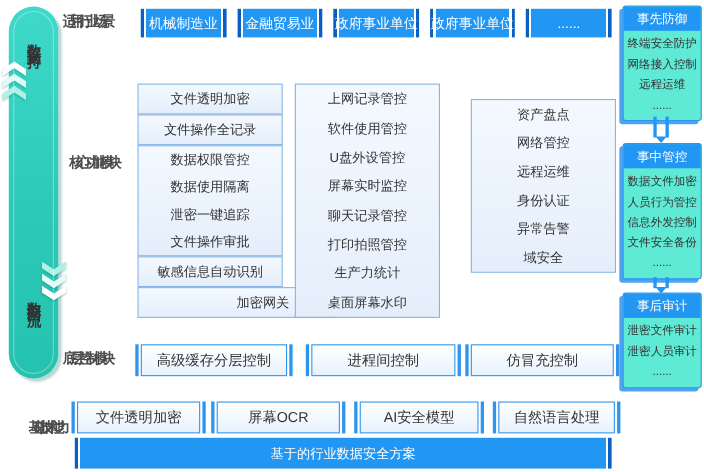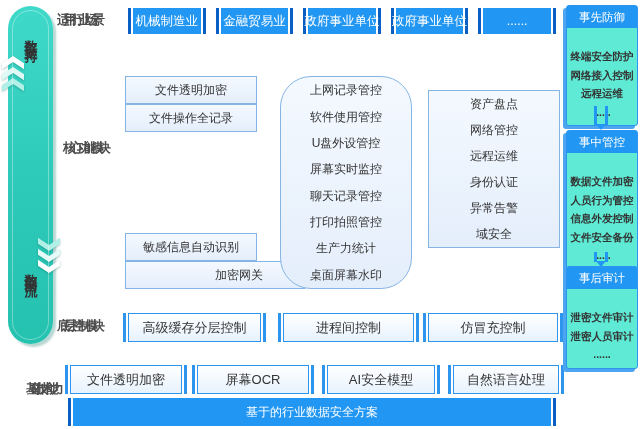--- a/index.html
+++ b/index.html
@@ -64,21 +64,21 @@
   .outline-chip::before,.outline-chip::after{content:'';position:absolute;top:-1px;bottom:-1px;
        width:3px;background:#2e95ee;}
   .outline-chip::before{left:-6px;}
   .outline-chip::after{right:-6px;}
 
   
   .panel{position:absolute;left:566px;width:70px;background:#5eead4;border:1px solid #2e95ee;
          border-radius:3px;box-shadow:-3px 3px 0 #4da5f1;}
   .panel-header{height:22px;display:flex;align-items:center;justify-content:center;
          background:#2196f3;color:#fff;font-size:11.5px;}
-  .panel-items{padding:19px 1px 4px;font-weight:bold;}
+  .panel-items{padding:3px 1px 4px;}
   .panel-items div{font-size:10.5px;color:#333;text-align:center;line-height:18.5px;}
 
   .connector{position:absolute;left:594px;width:14px;display:flex;justify-content:space-between;}
   .connector i{display:block;width:3px;background:#2196f3;}
   .connector .arrow{position:absolute;left:50%;bottom:-5px;transform:translateX(-50%);
       width:0;height:0;border-left:5px solid transparent;border-right:5px solid transparent;
       border-top:6px solid #2196f3;}
 </style>
 </head>
 <body>
@@ -112,28 +112,34 @@
     <div class="blue-chip">政府事业单位</div>
     <div class="blue-chip">......</div>
   </div>
 
   <div class="box" style="left:125px;top:76px;width:130px;height:26px;">
     <div class="bi">文件透明加密</div>
   </div>
   <div class="box" style="left:125px;top:104px;width:130px;height:26px;">
     <div class="bi">文件操作全记录</div>
   </div>
+  <div class="box" style="left:125px;top:132px;width:130px;height:99px;">
+    <div class="bi">数据权限管控</div>
+    <div class="bi">数据使用隔离</div>
+    <div class="bi">泄密一键追踪</div>
+    <div class="bi">文件操作审批</div>
+  </div>
   <div class="box" style="left:125px;top:233px;width:130px;height:26px;">
     <div class="bi">敏感信息自动识别</div>
   </div>
   <div class="box" style="left:125px;top:261px;width:130px;height:26px;padding-left:48px;">
     <div class="bi">加密网关</div>
   </div>
 
-  <div class="box" style="left:280px;top:76px;width:130px;height:211px;border-radius:31px;">
+  <div class="box" style="left:268px;top:76px;width:130px;height:211px;">
     <div class="bi">上网记录管控</div>
     <div class="bi">软件使用管控</div>
     <div class="bi">U盘外设管控</div>
     <div class="bi">屏幕实时监控</div>
     <div class="bi">聊天记录管控</div>
     <div class="bi">打印拍照管控</div>
     <div class="bi">生产力统计</div>
     <div class="bi">桌面屏幕水印</div>
   </div>
 

